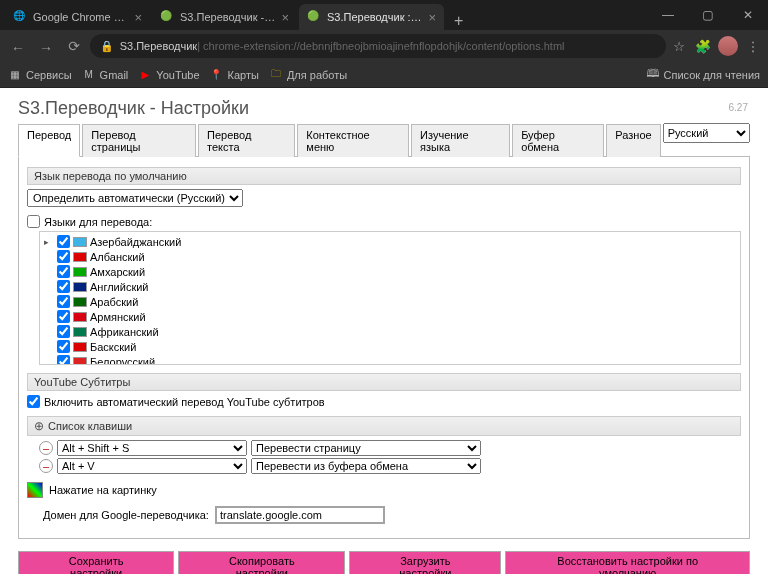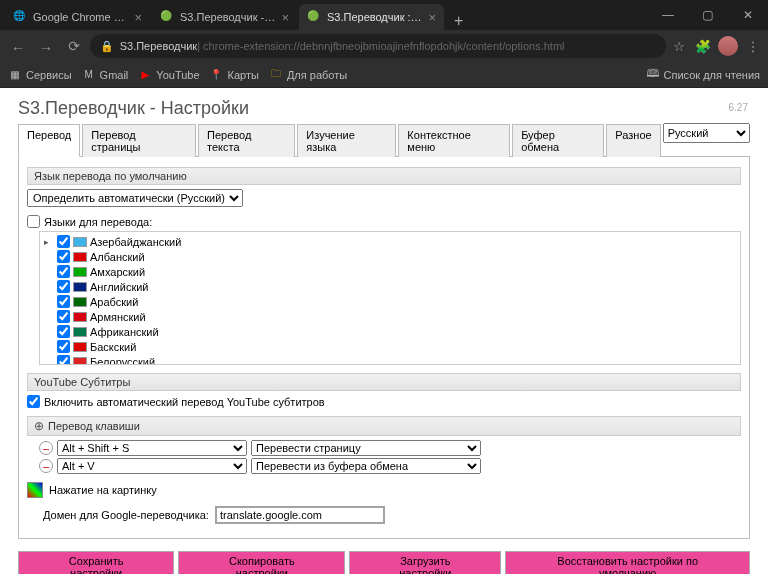--- a/index.html
+++ b/index.html
@@ -134,22 +134,22 @@
   </div>
 
   <div class="content">
     <h1 class="page-title">S3.Переводчик - Настройки</h1>
     <div class="version">6.27</div>
 
     <div class="tab-row">
       <div class="ptab active">Перевод</div>
       <div class="ptab">Перевод страницы</div>
       <div class="ptab">Перевод текста</div>
+      <div class="ptab">Контекстное меню</div>
       <div class="ptab">Изучение языка</div>
-      <div class="ptab">Контекстное меню</div>
       <div class="ptab">Буфер обмена</div>
       <div class="ptab">Разное</div>
       <select class="lang-select"><option>Русский</option></select>
     </div>
 
     <div class="panel">
       <div class="section">
         <div class="sec-title">Язык перевода по умолчанию</div>
         <select class="wide"><option>Определить автоматически (Русский)</option></select>
       </div>
@@ -219,21 +219,21 @@
 
       <div class="section">
         <div class="sec-title">YouTube Субтитры</div>
         <div class="row">
             <input type="checkbox" checked="" style="">
             <label>Включить автоматический перевод YouTube субтитров</label>
           </div>
       </div>
 
       <div class="section">
-        <div class="sec-title plus">Перевод клавиши</div>
+        <div class="sec-title plus">Список клавиши</div>
         <div class="hk-row">
           <span class="minus">–</span>
           <select class="hk-key"><option>Alt + Shift + S</option></select>
           <select class="hk-act"><option>Перевести страницу</option></select>
         </div>
         <div class="hk-row">
           <span class="minus">–</span>
           <select class="hk-key"><option>Alt + V</option></select>
           <select class="hk-act"><option>Перевести из буфера обмена</option></select>
         </div>

